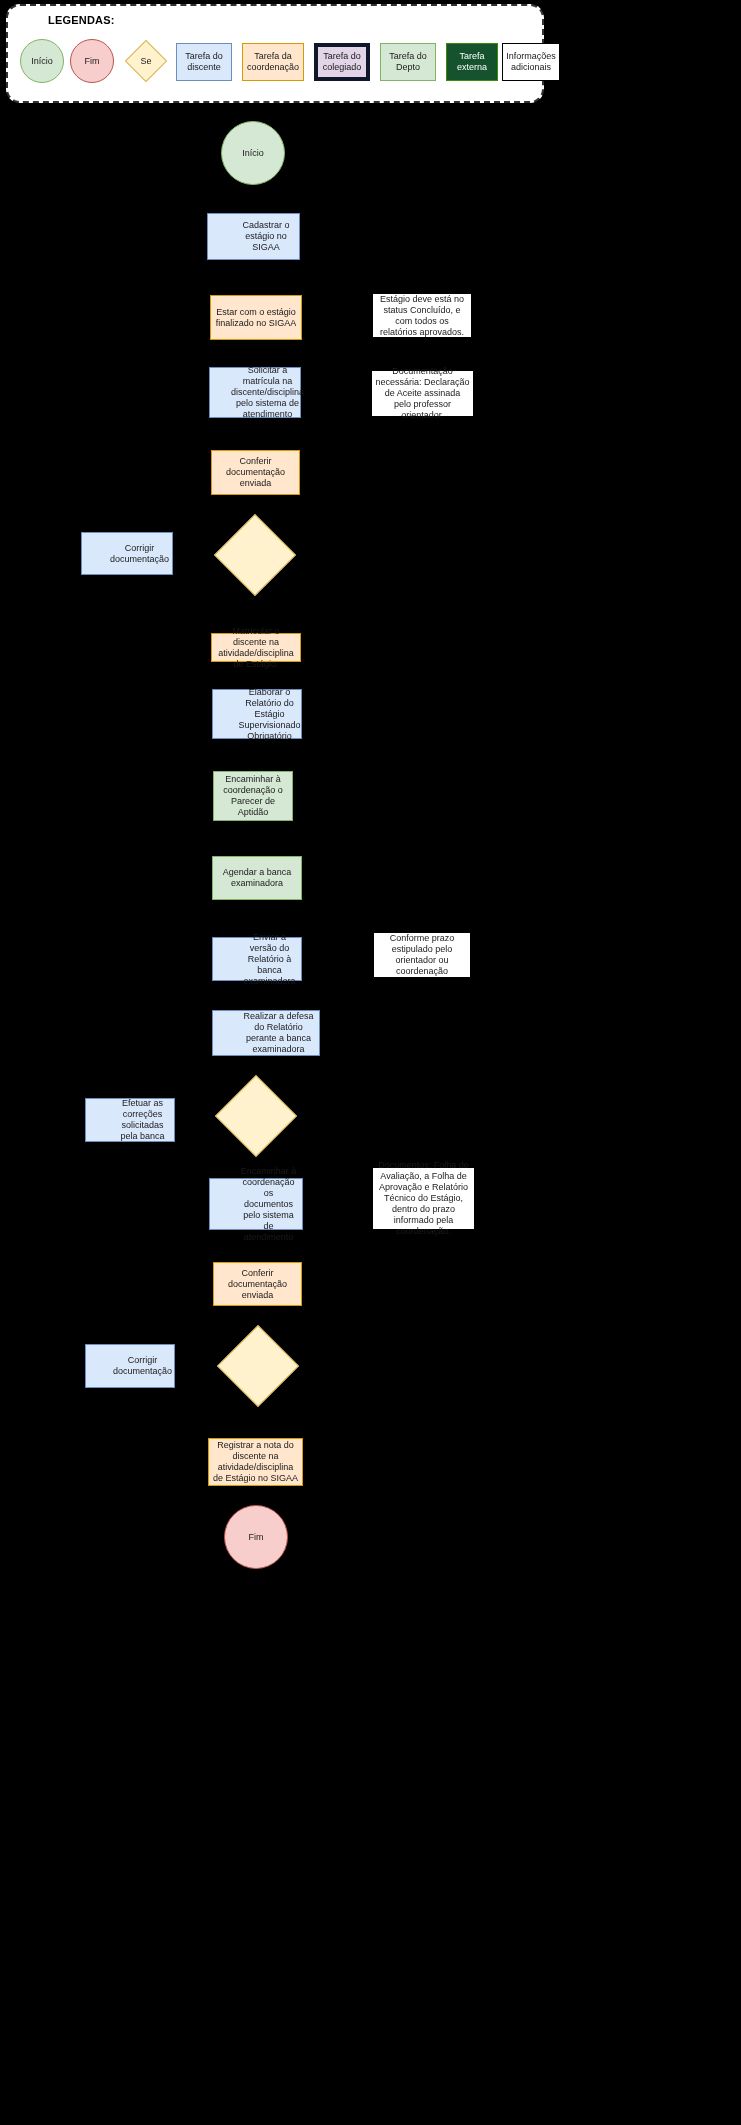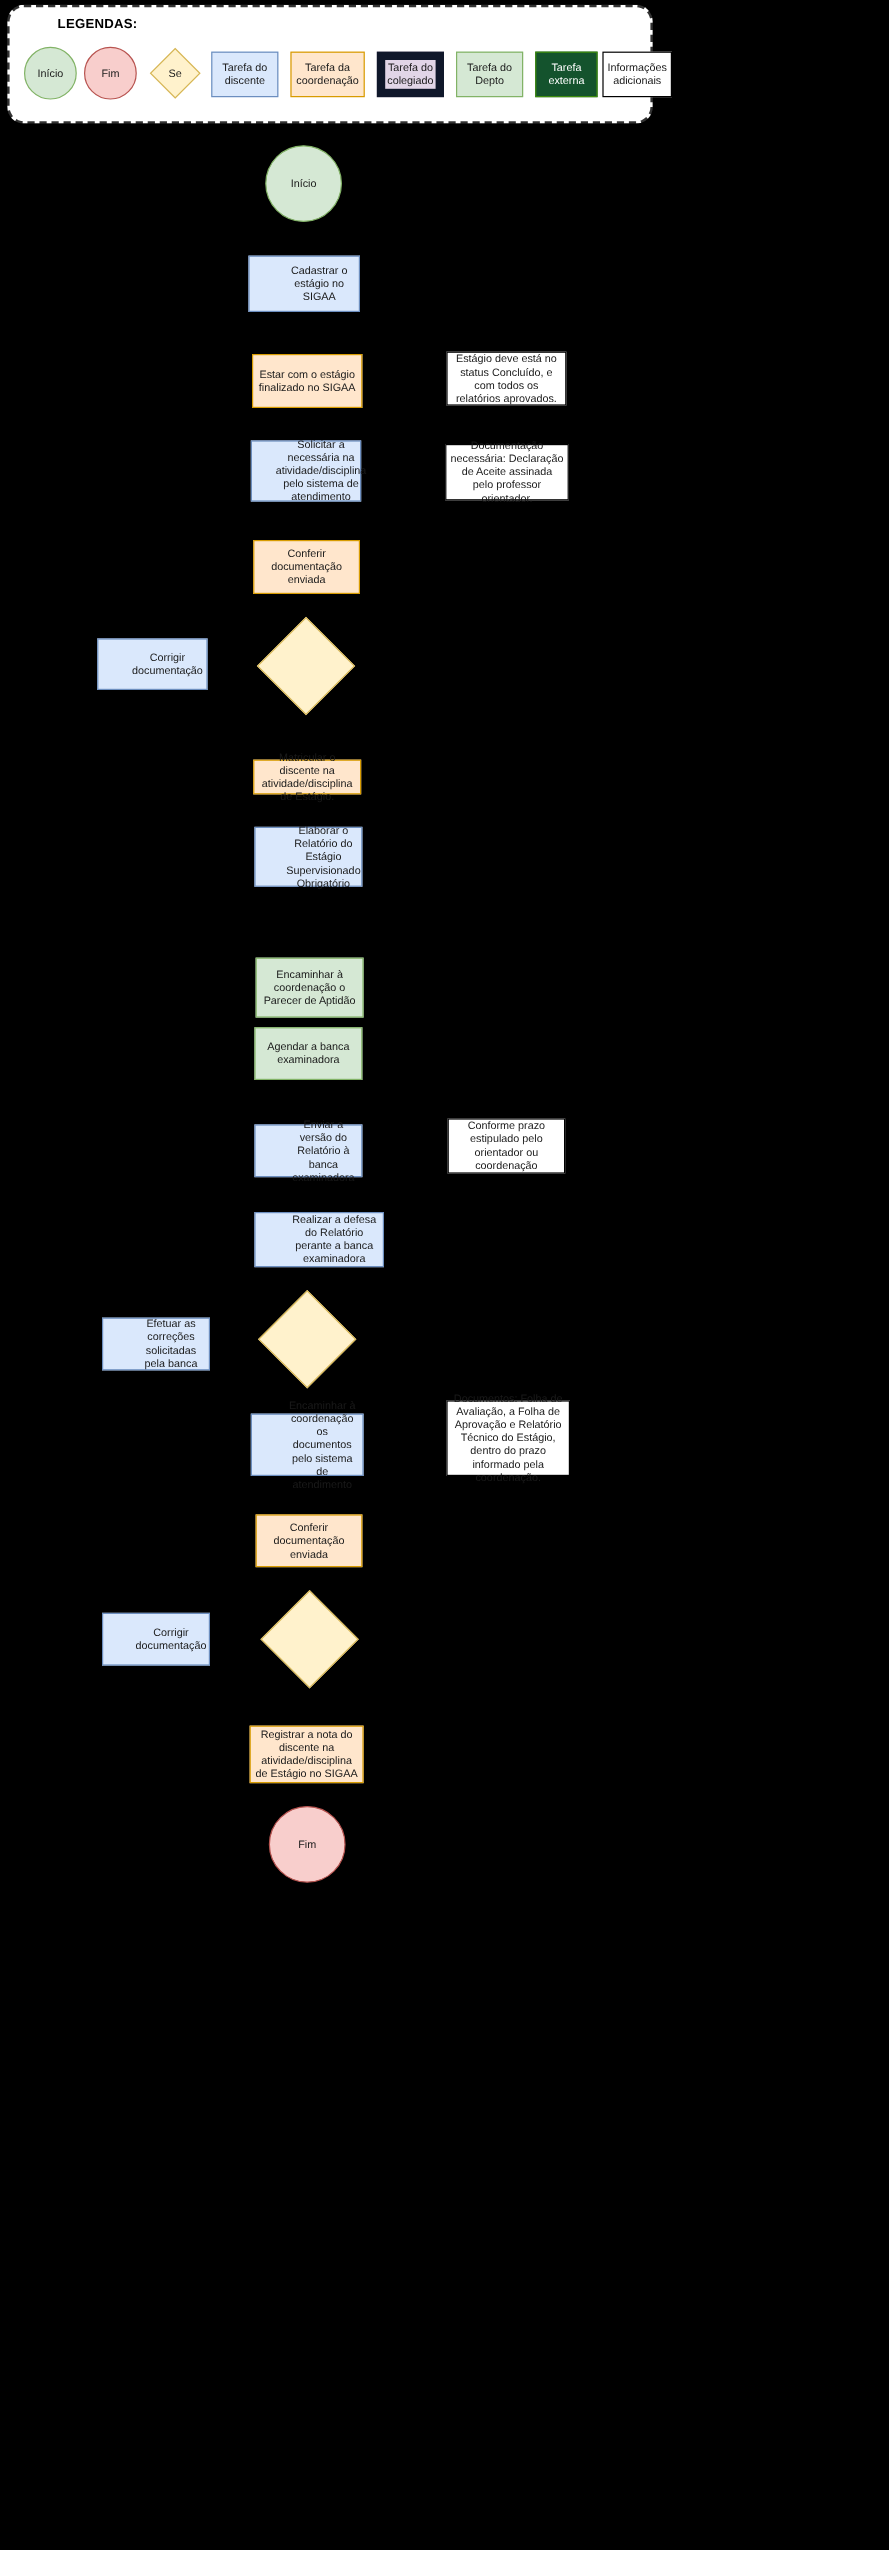--- a/index.html
+++ b/index.html
@@ -120,21 +120,21 @@
   </div>
 
   <div class="lg-item" style="left:168px; top:37px; width:56px; height:38px; background:#dae8fc; border:1px solid #6c8ebf;">
     <span>Tarefa do discente</span>
   </div>
 
   <div class="lg-item" style="left:234px; top:37px; width:62px; height:38px; background:#ffe6cc; border:1px solid #d79b00;">
     <span>Tarefa da coordenação</span>
   </div>
 
-  <div class="lg-item" style="left:306px; top:37px; width:56px; height:38px; background:#e1d5e7; border:7px solid #0f172a;">
+  <div class="lg-item" style="left:306px; top:37px; width:56px; height:38px; background:#e1d5e7; border:4px solid #0f172a;">
     <span>Tarefa do colegiado</span>
   </div>
 
   <div class="lg-item" style="left:372px; top:37px; width:56px; height:38px; background:#d5e8d4; border:1px solid #82b366;">
     <span>Tarefa do Depto</span>
   </div>
 
   <div class="lg-item" style="left:438px; top:37px; width:52px; height:38px; background:#14532d; border:1px solid #3d8b0d; color:#ffffff;">
     <span>Tarefa externa</span>
   </div>
@@ -154,21 +154,21 @@
 
 <div class="node n-coord" style="left:210px; top:295px; width:92px; height:45px;">
   <span>Estar com o estágio finalizado no SIGAA</span>
 </div>
 
 <div class="node n-note" style="left:372px; top:293px; width:100px; height:45px;">
   <span>Estágio deve está no status Concluído, e com todos os relatórios aprovados.</span>
 </div>
 
 <div class="node n-disc" style="left:209px; top:367px; width:92px; height:51px;">
-  <span>Solicitar a necessária na atividade/disciplina pelo sistema de atendimento</span>
+  <span>Solicitar a matrícula na discente/disciplina pelo sistema de atendimento</span>
 </div>
 
 <div class="node n-note" style="left:371px; top:370px; width:103px; height:47px;">
   <span>Documentação necessária: Declaração de Aceite assinada pelo professor orientador.</span>
 </div>
 
 <div class="node n-coord" style="left:211px; top:450px; width:89px; height:45px;">
   <span>Conferir documentação enviada</span>
 </div>
 
@@ -181,21 +181,21 @@
 </div>
 
 <div class="node n-coord" style="left:211px; top:633px; width:90px; height:29px;">
   <span>Matricular o discente na atividade/disciplina de Estágio.</span>
 </div>
 
 <div class="node n-disc" style="left:212px; top:689px; width:90px; height:50px;">
   <span>Elaborar o  Relatório do Estágio Supervisionado Obrigatório</span>
 </div>
 
-<div class="node n-depto" style="left:213px; top:798px; width:90px; height:50px;">
+<div class="node n-depto" style="left:213px; top:771px; width:80px; height:50px;">
   <span>Encaminhar à coordenação o Parecer de Aptidão</span>
 </div>
 
 <div class="node n-depto" style="left:212px; top:856px; width:90px; height:44px;">
   <span>Agendar a banca examinadora</span>
 </div>
 
 <div class="node n-disc" style="left:212px; top:937px; width:90px; height:44px;">
   <span>Enviar a versão do Relatório à banca examinadora</span>
 </div>

